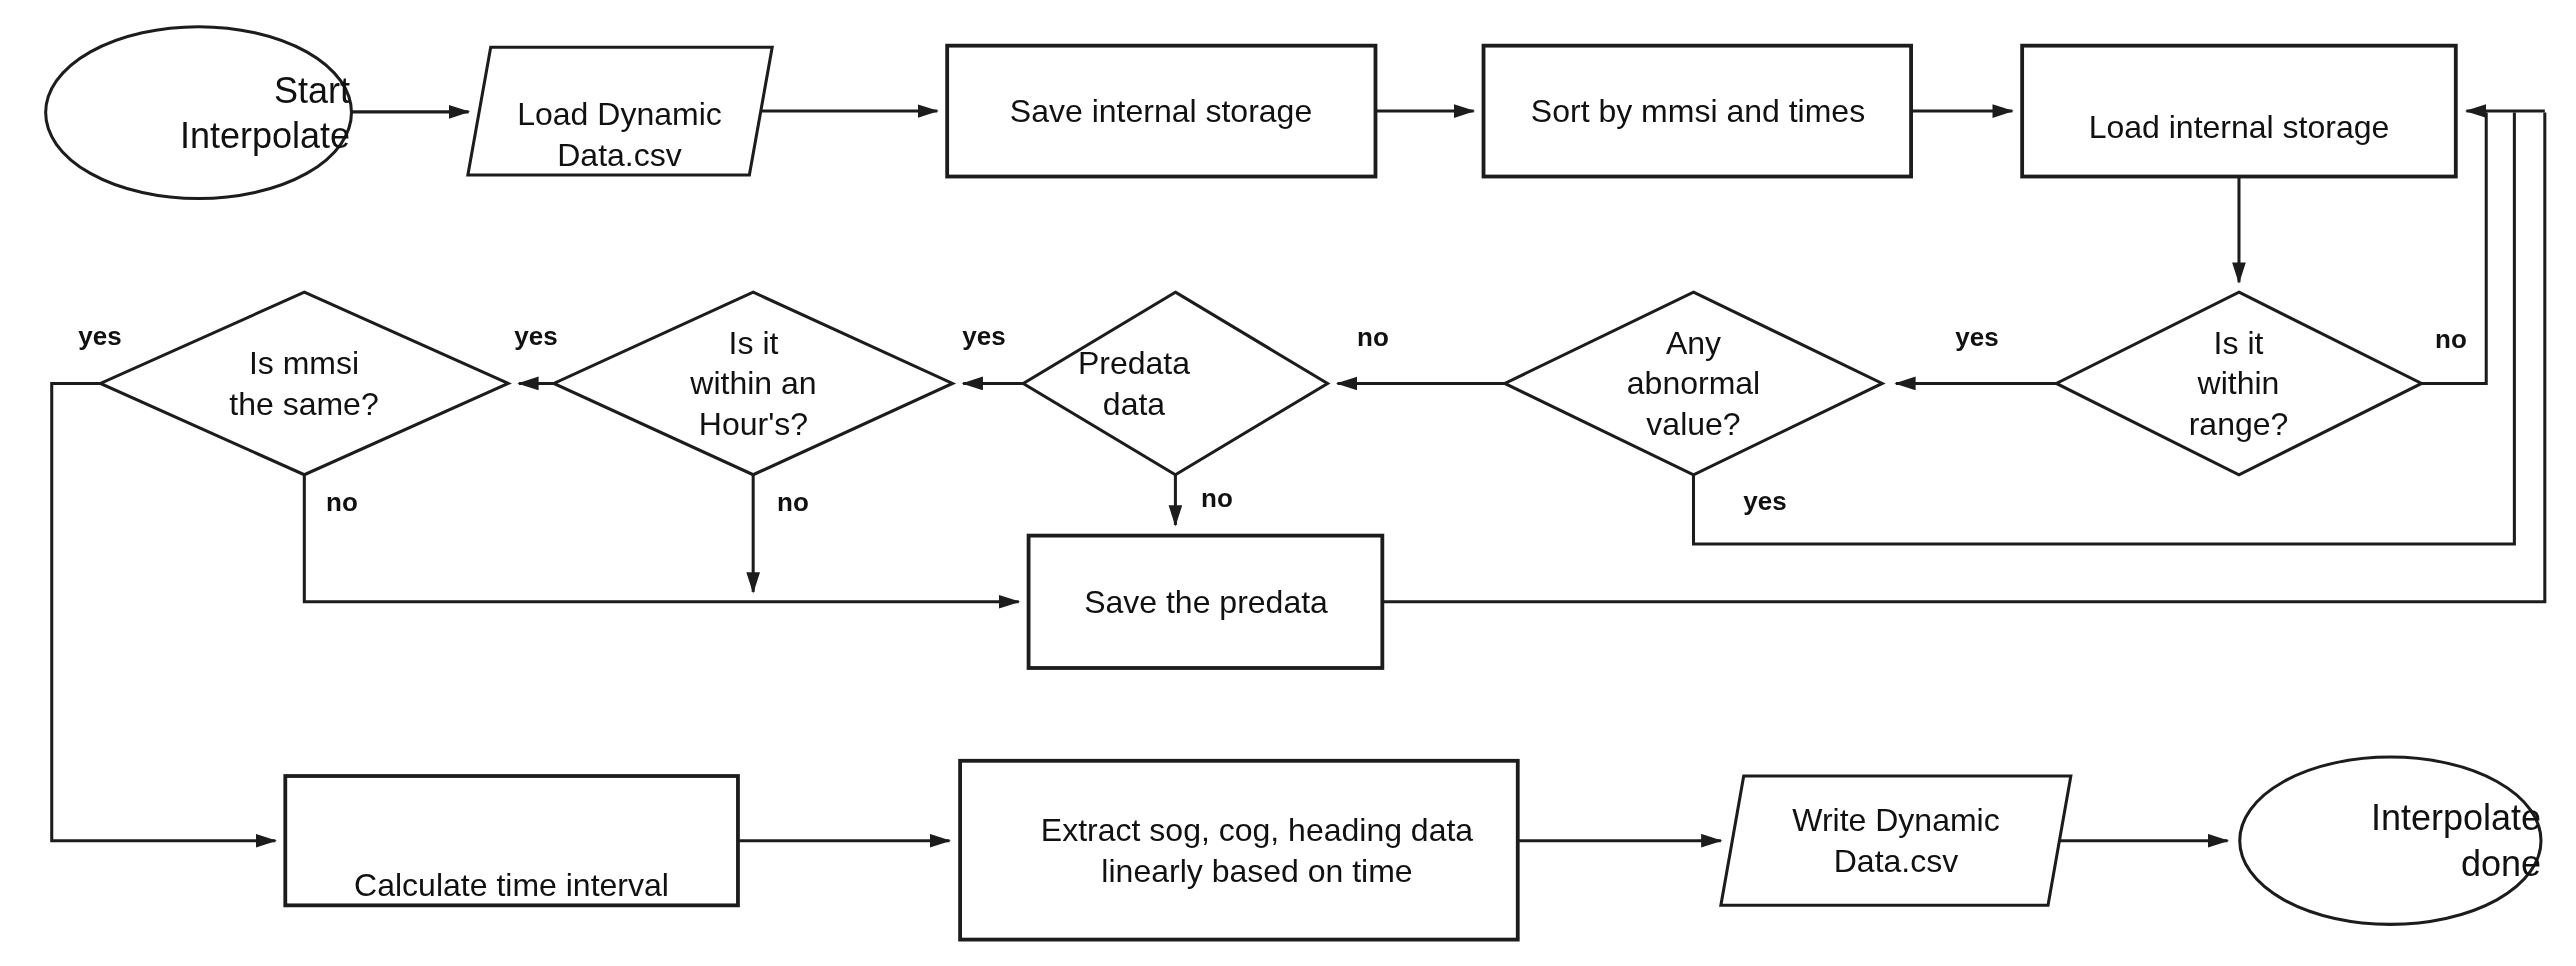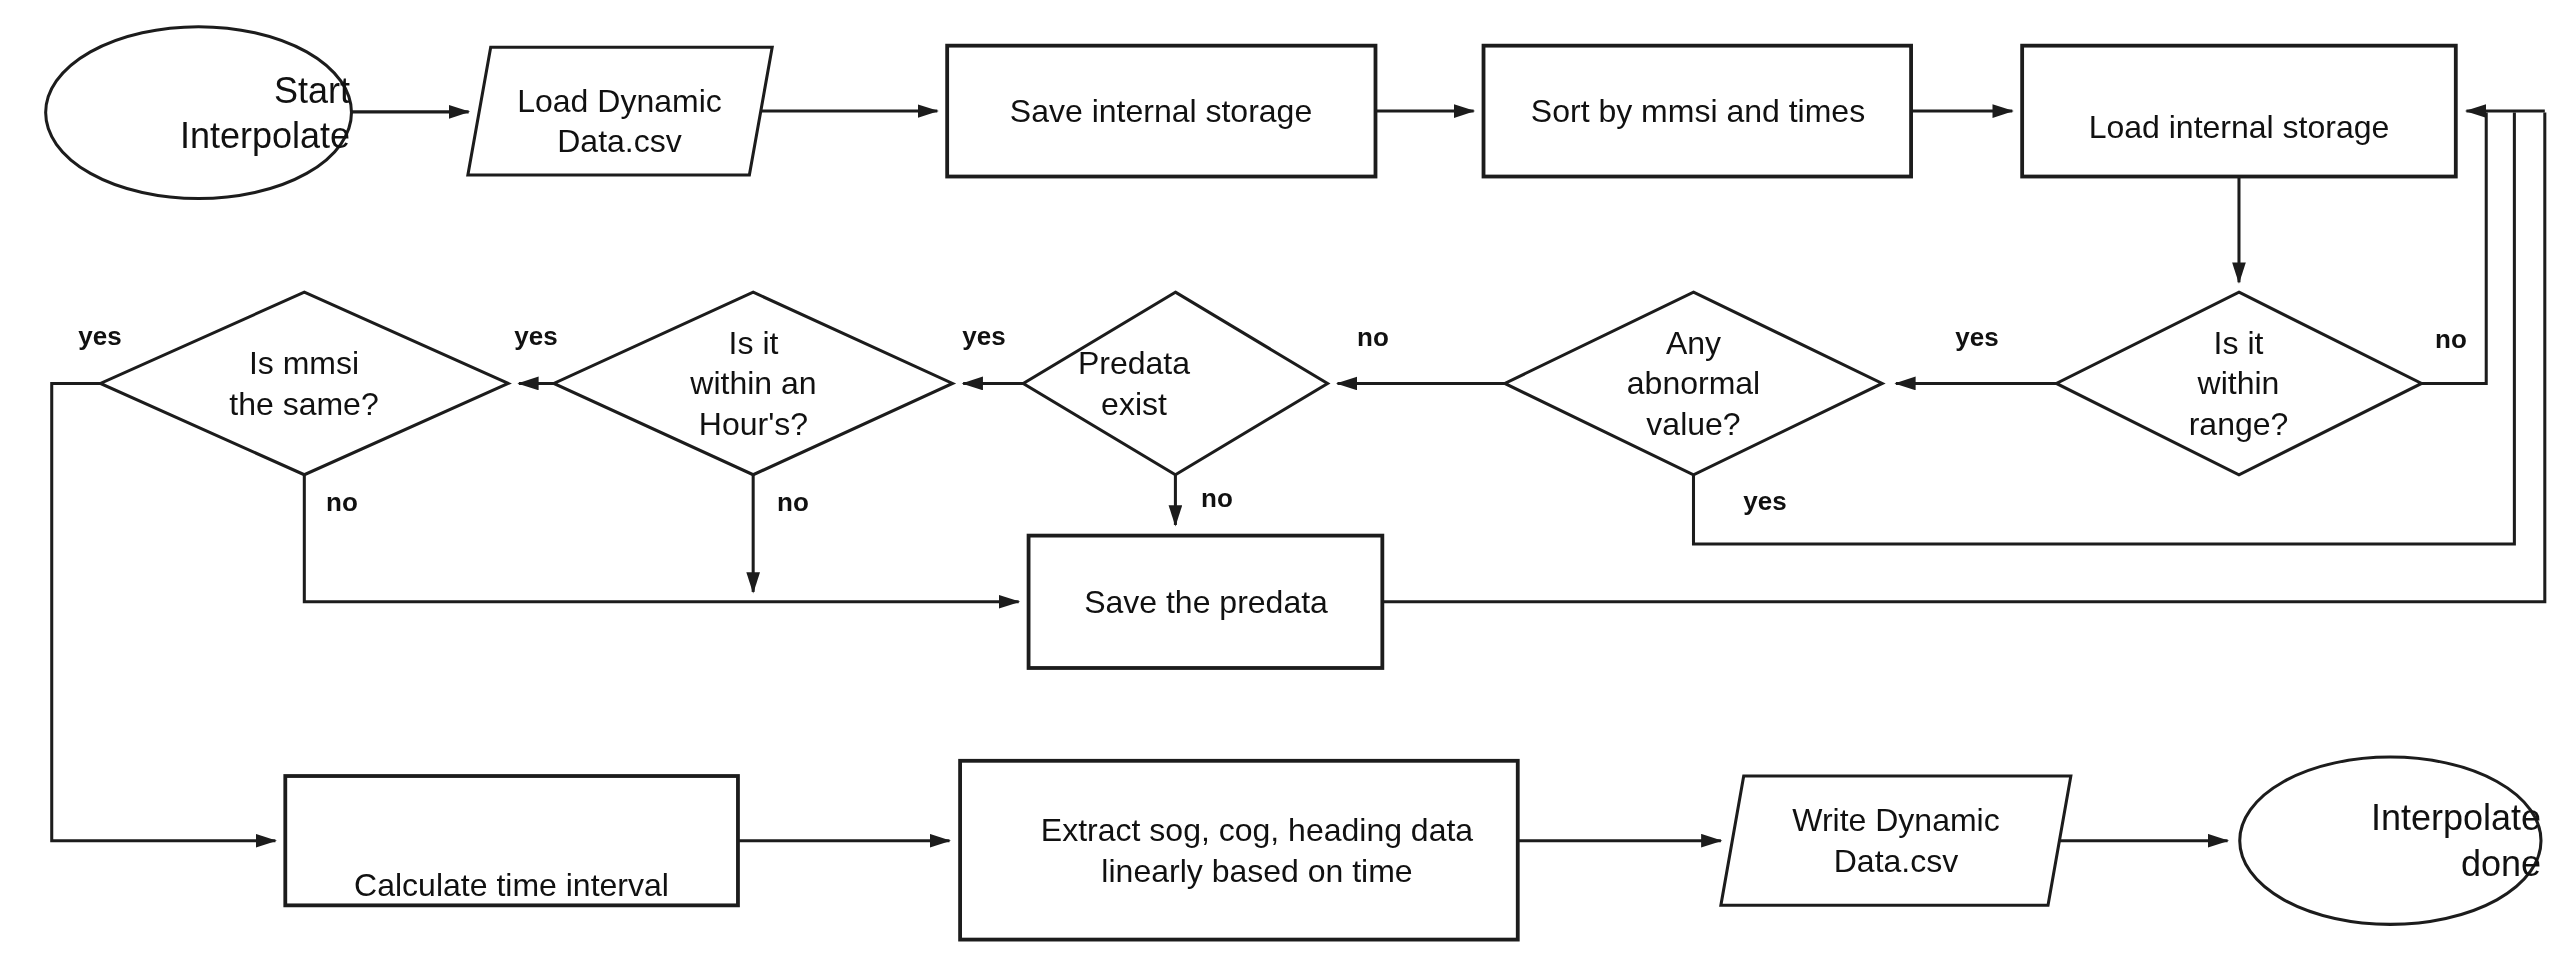--- a/index.html
+++ b/index.html
@@ -96,21 +96,21 @@
       <polygon class="shape thin" points="2292,1020 2722,1020 2692,1190 2262,1190"></polygon>
       <ellipse class="shape thin" cx="3142" cy="1105" rx="198" ry="110"></ellipse>
     </g>
   </svg>
 
   <div class="nlabel big" style="left:46px;top:27px;width:304px;height:172px;">
     <span>Start</span>
     <span>Interpolate</span>
   </div>
 
-  <div class="nlabel" style="left:475px;top:57px;width:289px;height:128px;">
+  <div class="nlabel" style="left:475px;top:47px;width:289px;height:128px;justify-content:flex-end;">
     <span>Load Dynamic</span>
     <span>Data.csv</span>
   </div>
 
   <div class="nlabel" style="left:947px;top:46px;width:428px;height:131px;">
     <span>Save internal storage</span>
   </div>
 
   <div class="nlabel" style="left:1484px;top:46px;width:428px;height:131px;">
     <span>Sort by mmsi and times</span>
@@ -127,21 +127,21 @@
   </div>
 
   <div class="nlabel" style="left:1505px;top:292px;width:377px;height:183px;">
     <span>Any</span>
     <span>abnormal</span>
     <span>value?</span>
   </div>
 
   <div class="nlabel" style="left:982px;top:292px;width:304px;height:183px;">
     <span>Predata</span>
-    <span>exist</span>
+    <span>data</span>
   </div>
 
   <div class="nlabel" style="left:554px;top:292px;width:399px;height:183px;">
     <span>Is it</span>
     <span>within an</span>
     <span>Hour's?</span>
   </div>
 
   <div class="nlabel" style="left:100px;top:292px;width:408px;height:183px;">
     <span>Is mmsi</span>

